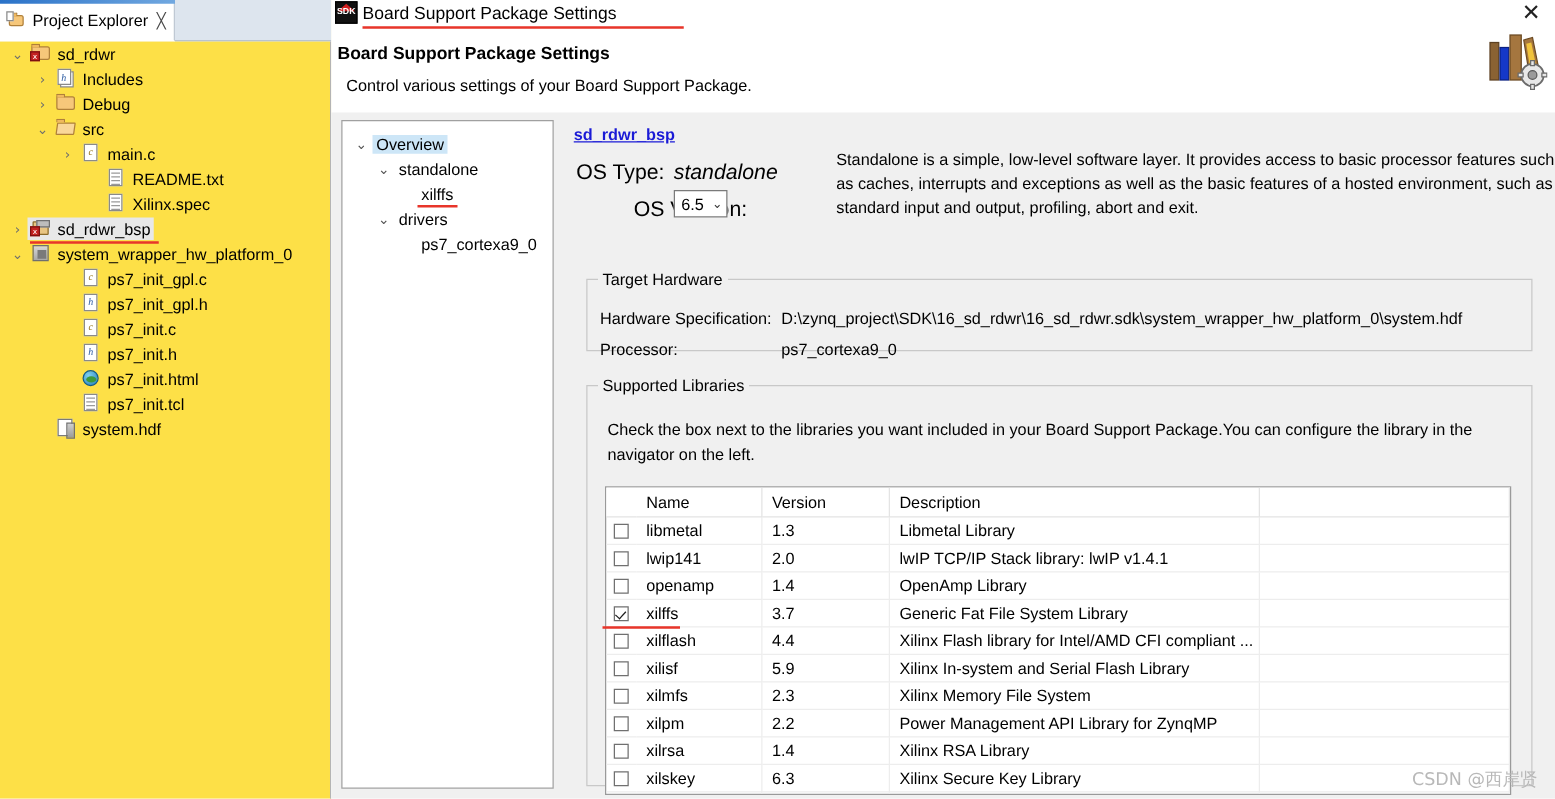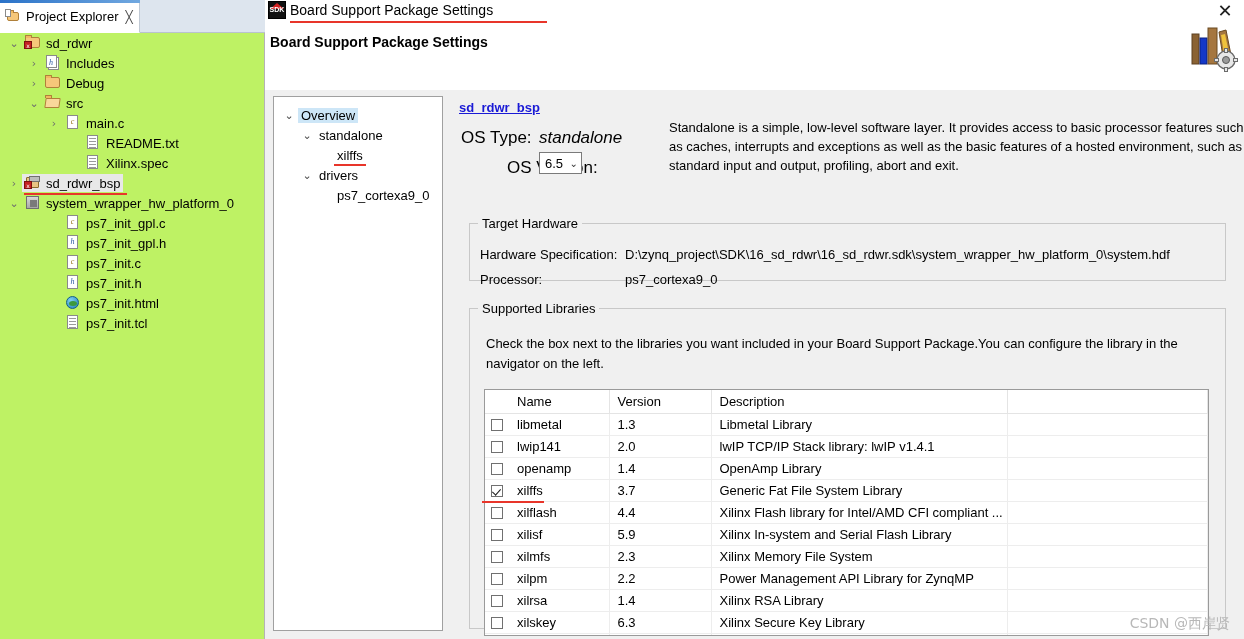--- a/index.html
+++ b/index.html
@@ -10,21 +10,21 @@
     background: #ffffff;
     font-family: "Liberation Sans", sans-serif;
     font-size: 13px;
     color: #000000;
   }
   #root { position: relative; width: 1244px; height: 639px; }
 
   
   #explorer {
     position: absolute; left: 0; top: 0; width: 265px; height: 639px;
-    background: #bef264;
+    background: #fde047;
     border-right: 1px solid #b4b4b4;
   }
   #explorer-tabstrip {
     position: absolute; left: 0; top: 0; width: 265px; height: 33px;
     background: #f3f3f3;
   }
   #explorer-tab {
     position: absolute; left: 0; top: 0; width: 140px; height: 33px;
     background: #ffffff;
     border-right: 1px solid #c0c9d4;
@@ -442,35 +442,45 @@
         <div class="trow" style="padding-left: 46px;">
           <span class="tarrow blank">›</span>
           <span class="tlabel-box">
             <span class="ticon">
               <span class="doc-base"></span>
               <span class="doc-lines"></span>
             </span>
             <span class="tlabel">ps7_init.tcl</span>
           </span>
         </div>
+        <div class="trow" style="padding-left: 26px;">
+          <span class="tarrow blank">›</span>
+          <span class="tlabel-box">
+            <span class="ticon">
+              <span class="hdf-icon"></span>
+            </span>
+            <span class="tlabel">system.hdf</span>
+          </span>
+        </div>
       </div>
   </div>
 
   <div id="dialog">
 
     <div id="dlg-titlebar">
       <span id="dlg-title-icon">
           <span class="sdk-tri"></span>
         </span>
       <span id="dlg-title-text">Board Support Package Settings</span>
       <span id="dlg-title-underline"></span>
       <span id="dlg-close">✕</span>
     </div>
 
     <div id="dlg-header-title">Board Support Package Settings</div>
+    <div id="dlg-header-sub">Control various settings of your Board Support Package.</div>
 
     <svg id="dlg-banner" viewBox="0 0 50 56">
       <rect x="4" y="14" width="7" height="30" fill="#8a6233" stroke="#5d4122" stroke-width="1"></rect>
       <rect x="12" y="18" width="7" height="26" fill="#1538c8" stroke="#0c2080" stroke-width="1"></rect>
       <rect x="20" y="8" width="9" height="36" fill="#a5763f" stroke="#6b4a23" stroke-width="1"></rect>
       <polygon points="31,12 38,10 44,40 36,43" fill="#a5763f" stroke="#6b4a23" stroke-width="1"></polygon>
       <polygon points="33,15 37,14 42,38 37,40" fill="#f0c23c"></polygon>
       <circle cx="38" cy="40" r="9" fill="#e8e8e8" stroke="#6b6b6b" stroke-width="1.4"></circle>
       <circle cx="38" cy="40" r="3.5" fill="#9a9a9a" stroke="#5a5a5a" stroke-width="1"></circle>
       <g fill="#e8e8e8" stroke="#6b6b6b" stroke-width="1">

